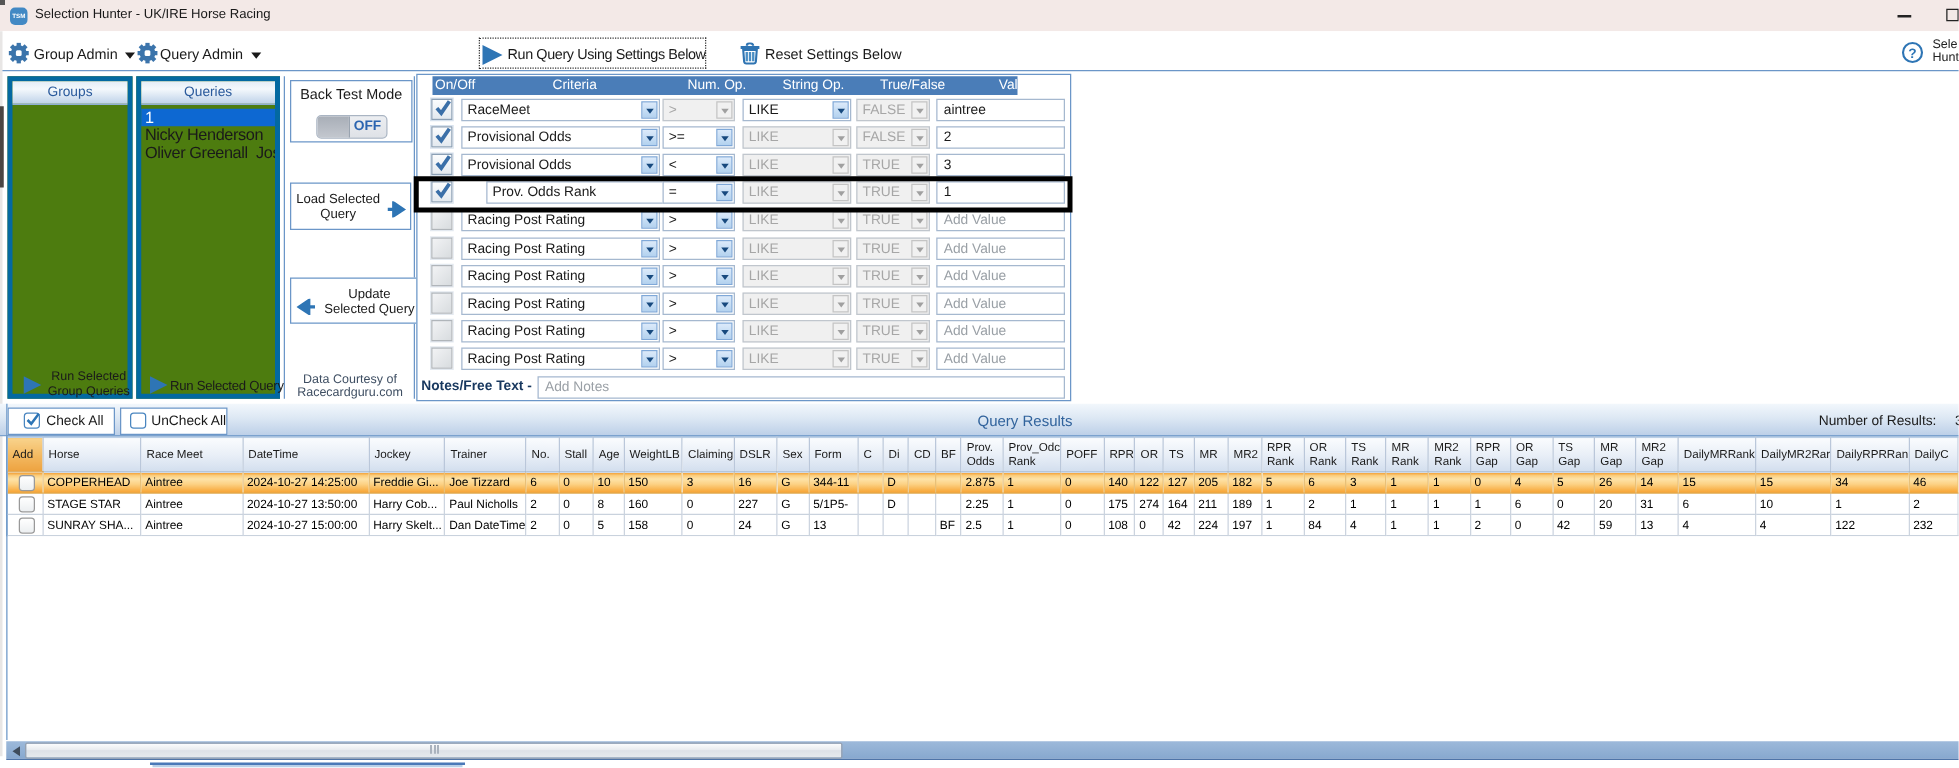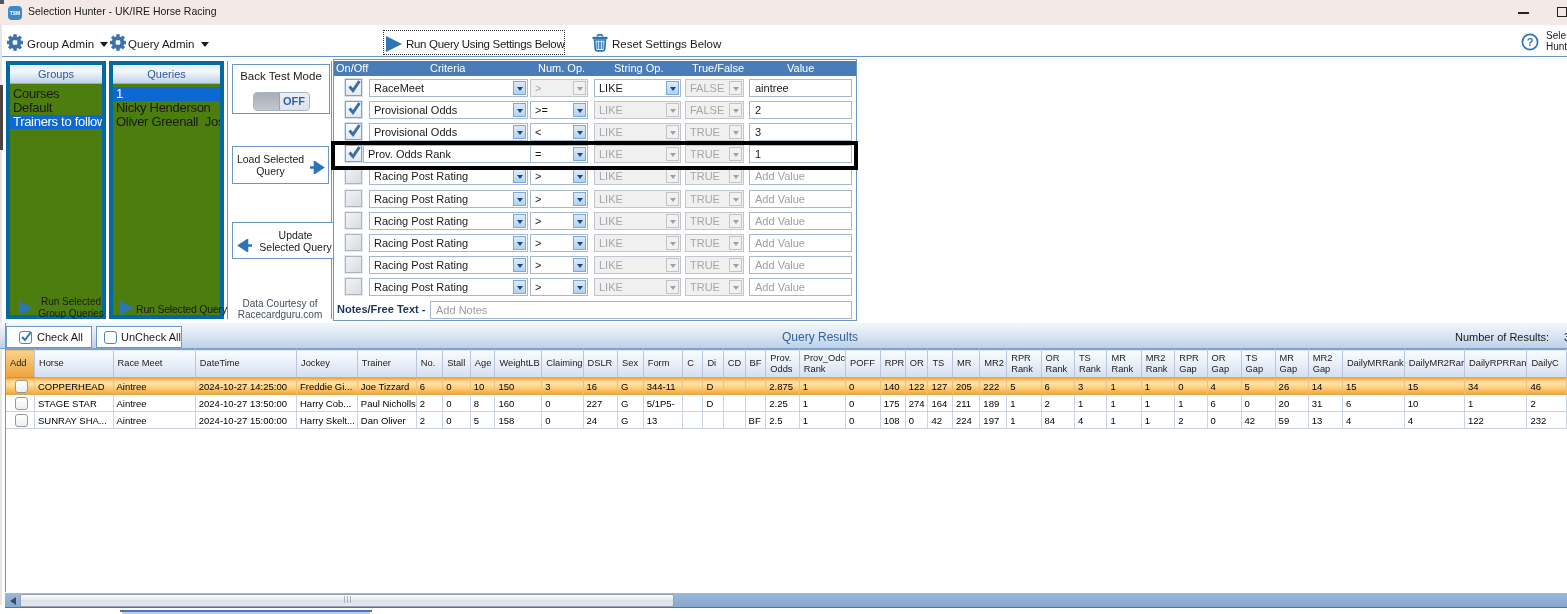--- a/index.html
+++ b/index.html
@@ -29,21 +29,21 @@
 .panel { border:4px solid #0369a1; background:#4d7c0f; }
 .phead { height:19px; background:linear-gradient(180deg,#e4edf7 0%,#f4f8fc 35%,#bed2e9 100%); border-bottom:1px solid #8fafd4; color:#2a5a9c; font-size:11px; text-align:center; line-height:19px; }
 .listitem { font-size:13px; color:#1a1a1a; padding-left:3px; height:14px; line-height:14px; white-space:nowrap; overflow:hidden; letter-spacing:-0.3px; }
 .sel { background:#0d68d2; color:#fff; }
 .runbtn { font-size:10px; color:#1a1a1a; text-align:center; line-height:11px; }
 .tri-s { width:0; height:0; border-top:6px solid transparent; border-bottom:6px solid transparent; border-left:10px solid #2e75b5; display:inline-block; }
 .bluebox { border:1px solid #6b96c8; background:#fff; }
 
 
 #critpanel { left:333px; top:59px; width:524px; height:262px; border:1px solid #6b96c8; background:#fff; }
-#crithead { left:334px; top:61px; width:522px; height:15px; background:#4a7db8; color:#fff; font-size:11px; }
+#crithead { left:346px; top:61px; width:468px; height:15px; background:#4a7db8; color:#fff; font-size:11px; }
 .chlbl { position:absolute; top:1px; }
 .cb { position:absolute; width:17px; height:17px; }
 .cb-on { background:linear-gradient(180deg,#fbfcfd,#e3e9ef); border:1px solid #8ca0b5; box-shadow:0 0 0 1px #d7e2ee; }
 .cb-off { background:linear-gradient(135deg,#f2f3f5,#d8dcdf); border:1px solid #b0b5ba; box-shadow:0 0 0 1px #e3e9f0; }
 .combo { position:absolute; height:18px; border:1px solid #a5b8cf; background:#fff; font-size:11px; color:#1a1a1a; line-height:16px; padding-left:4px; white-space:nowrap; }
 .combo .ab { position:absolute; right:1px; top:1px; width:13px; height:14px; background:linear-gradient(180deg,#dceafa,#b3d2ef); border:1px solid #7fa8d8; }
 .combo .ab:after { content:""; position:absolute; left:2.5px; top:5px; width:0; height:0; border-left:3.5px solid transparent; border-right:3.5px solid transparent; border-top:4.5px solid #17497e; }
 .combo.dis { background:#f0f0f0; color:#a6a6a6; border-color:#c0c6cd; }
 .combo.dis .ab { background:#f1f1f1; border-color:#c4c4c4; }
 .combo.dis .ab:after { border-top-color:#a0a0a0; }
@@ -126,25 +126,20 @@
   </svg>
 <div class="abs tooltext" style="left:612px">Reset Settings Below</div>
 <svg class="abs" style="left:1521px;top:33px" width="18" height="18" viewBox="0 0 18 18">
     <circle cx="9" cy="9" r="7.6" fill="none" stroke="#2e75b5" stroke-width="1.7"></circle>
     <text x="9" y="13" font-size="11" font-weight="bold" fill="#2e75b5" text-anchor="middle" font-family="Liberation Sans">?</text>
   </svg>
 <div class="abs" id="helptext">Sele<br>Hunte</div>
 
 <div class="abs panel" style="left:6px;top:61px;width:100px;height:258px">
   <div class="phead">Groups</div>
-  <div style="padding-top:3px">
-    <div class="listitem">Courses</div>
-    <div class="listitem">Default</div>
-    <div class="listitem sel">Trainers to follow</div>
-  </div>
   <div class="abs tri-s" style="left:9px;top:236px;border-top-width:7.5px;border-bottom-width:7.5px;border-left-width:14px"></div>
   <div class="abs runbtn" style="left:24px;top:231px;width:74px;line-height:11.5px">Run Selected<br>Group Queries</div>
 </div>
 
 <div class="abs panel" style="left:109px;top:61px;width:115px;height:258px">
   <div class="phead">Queries</div>
   <div style="padding-top:3px">
     <div class="listitem sel">1</div>
     <div class="listitem">Nicky Henderson</div>
     <div class="listitem">Oliver Greenall&nbsp; Jos</div>
@@ -214,21 +209,21 @@
     <div class="combo" style="left:369px;top:123.14px;width:159px">Provisional Odds<span class="ab"></span></div>
     <div class="combo " style="left:530px;top:123.14px;width:58px">&lt;<span class="ab"></span></div>
     <div class="combo dis" style="left:594px;top:123.14px;width:87px">LIKE<span class="ab"></span></div>
     <div class="combo dis" style="left:685px;top:123.14px;width:59px">TRUE<span class="ab"></span></div>
     <div class="vinput" style="left:749px;top:123.14px;width:103px">3</div>
     <div class="abs cb cb-on" style="left:345px;top:145.31px">
       <svg width="17" height="17" viewBox="0 0 17 17" style="position:absolute;left:0px;top:-2px">
         <path d="M3.5 8.5 l3.5 4 6.5 -9.5" stroke="#3a6fa8" stroke-width="3" fill="none"></path>
       </svg>
     </div>
-    <div class="combo" style="left:363px;top:145.31px;width:185px">Prov. Odds Rank<span class="ab"></span></div>
+    <div class="combo" style="left:389px;top:145.31px;width:185px">Prov. Odds Rank<span class="ab"></span></div>
     <div class="combo " style="left:530px;top:145.31px;width:58px">=<span class="ab"></span></div>
     <div class="combo dis" style="left:594px;top:145.31px;width:87px">LIKE<span class="ab"></span></div>
     <div class="combo dis" style="left:685px;top:145.31px;width:59px">TRUE<span class="ab"></span></div>
     <div class="vinput" style="left:749px;top:145.31px;width:103px">1</div>
     <div class="abs cb cb-off" style="left:345px;top:167.48000000000002px"></div>
     <div class="combo" style="left:369px;top:167.48000000000002px;width:159px">Racing Post Rating<span class="ab"></span></div>
     <div class="combo " style="left:530px;top:167.48000000000002px;width:58px">&gt;<span class="ab"></span></div>
     <div class="combo dis" style="left:594px;top:167.48000000000002px;width:87px">LIKE<span class="ab"></span></div>
     <div class="combo dis" style="left:685px;top:167.48000000000002px;width:59px">TRUE<span class="ab"></span></div>
     <div class="vinput" style="left:749px;top:167.48000000000002px;width:103px"><span class="ph">Add Value</span></div>
@@ -385,21 +380,21 @@
           <td>D</td>
           <td></td>
           <td></td>
           <td>2.875</td>
           <td>1</td>
           <td>0</td>
           <td>140</td>
           <td>122</td>
           <td>127</td>
           <td>205</td>
-          <td>222</td>
+          <td>182</td>
           <td>5</td>
           <td>6</td>
           <td>3</td>
           <td>1</td>
           <td>1</td>
           <td>0</td>
           <td>4</td>
           <td>5</td>
           <td>26</td>
           <td>14</td>
@@ -453,21 +448,21 @@
           <td>2</td>
         </tr>
         <tr>
           <td style="padding-left:0">
             <div class="rowcb"></div>
           </td>
           <td>SUNRAY SHA...</td>
           <td>Aintree</td>
           <td>2024-10-27 15:00:00</td>
           <td>Harry Skelt...</td>
-          <td>Dan Oliver</td>
+          <td>Dan DateTime</td>
           <td>2</td>
           <td>0</td>
           <td>5</td>
           <td>158</td>
           <td>0</td>
           <td>24</td>
           <td>G</td>
           <td>13</td>
           <td></td>
           <td></td>

